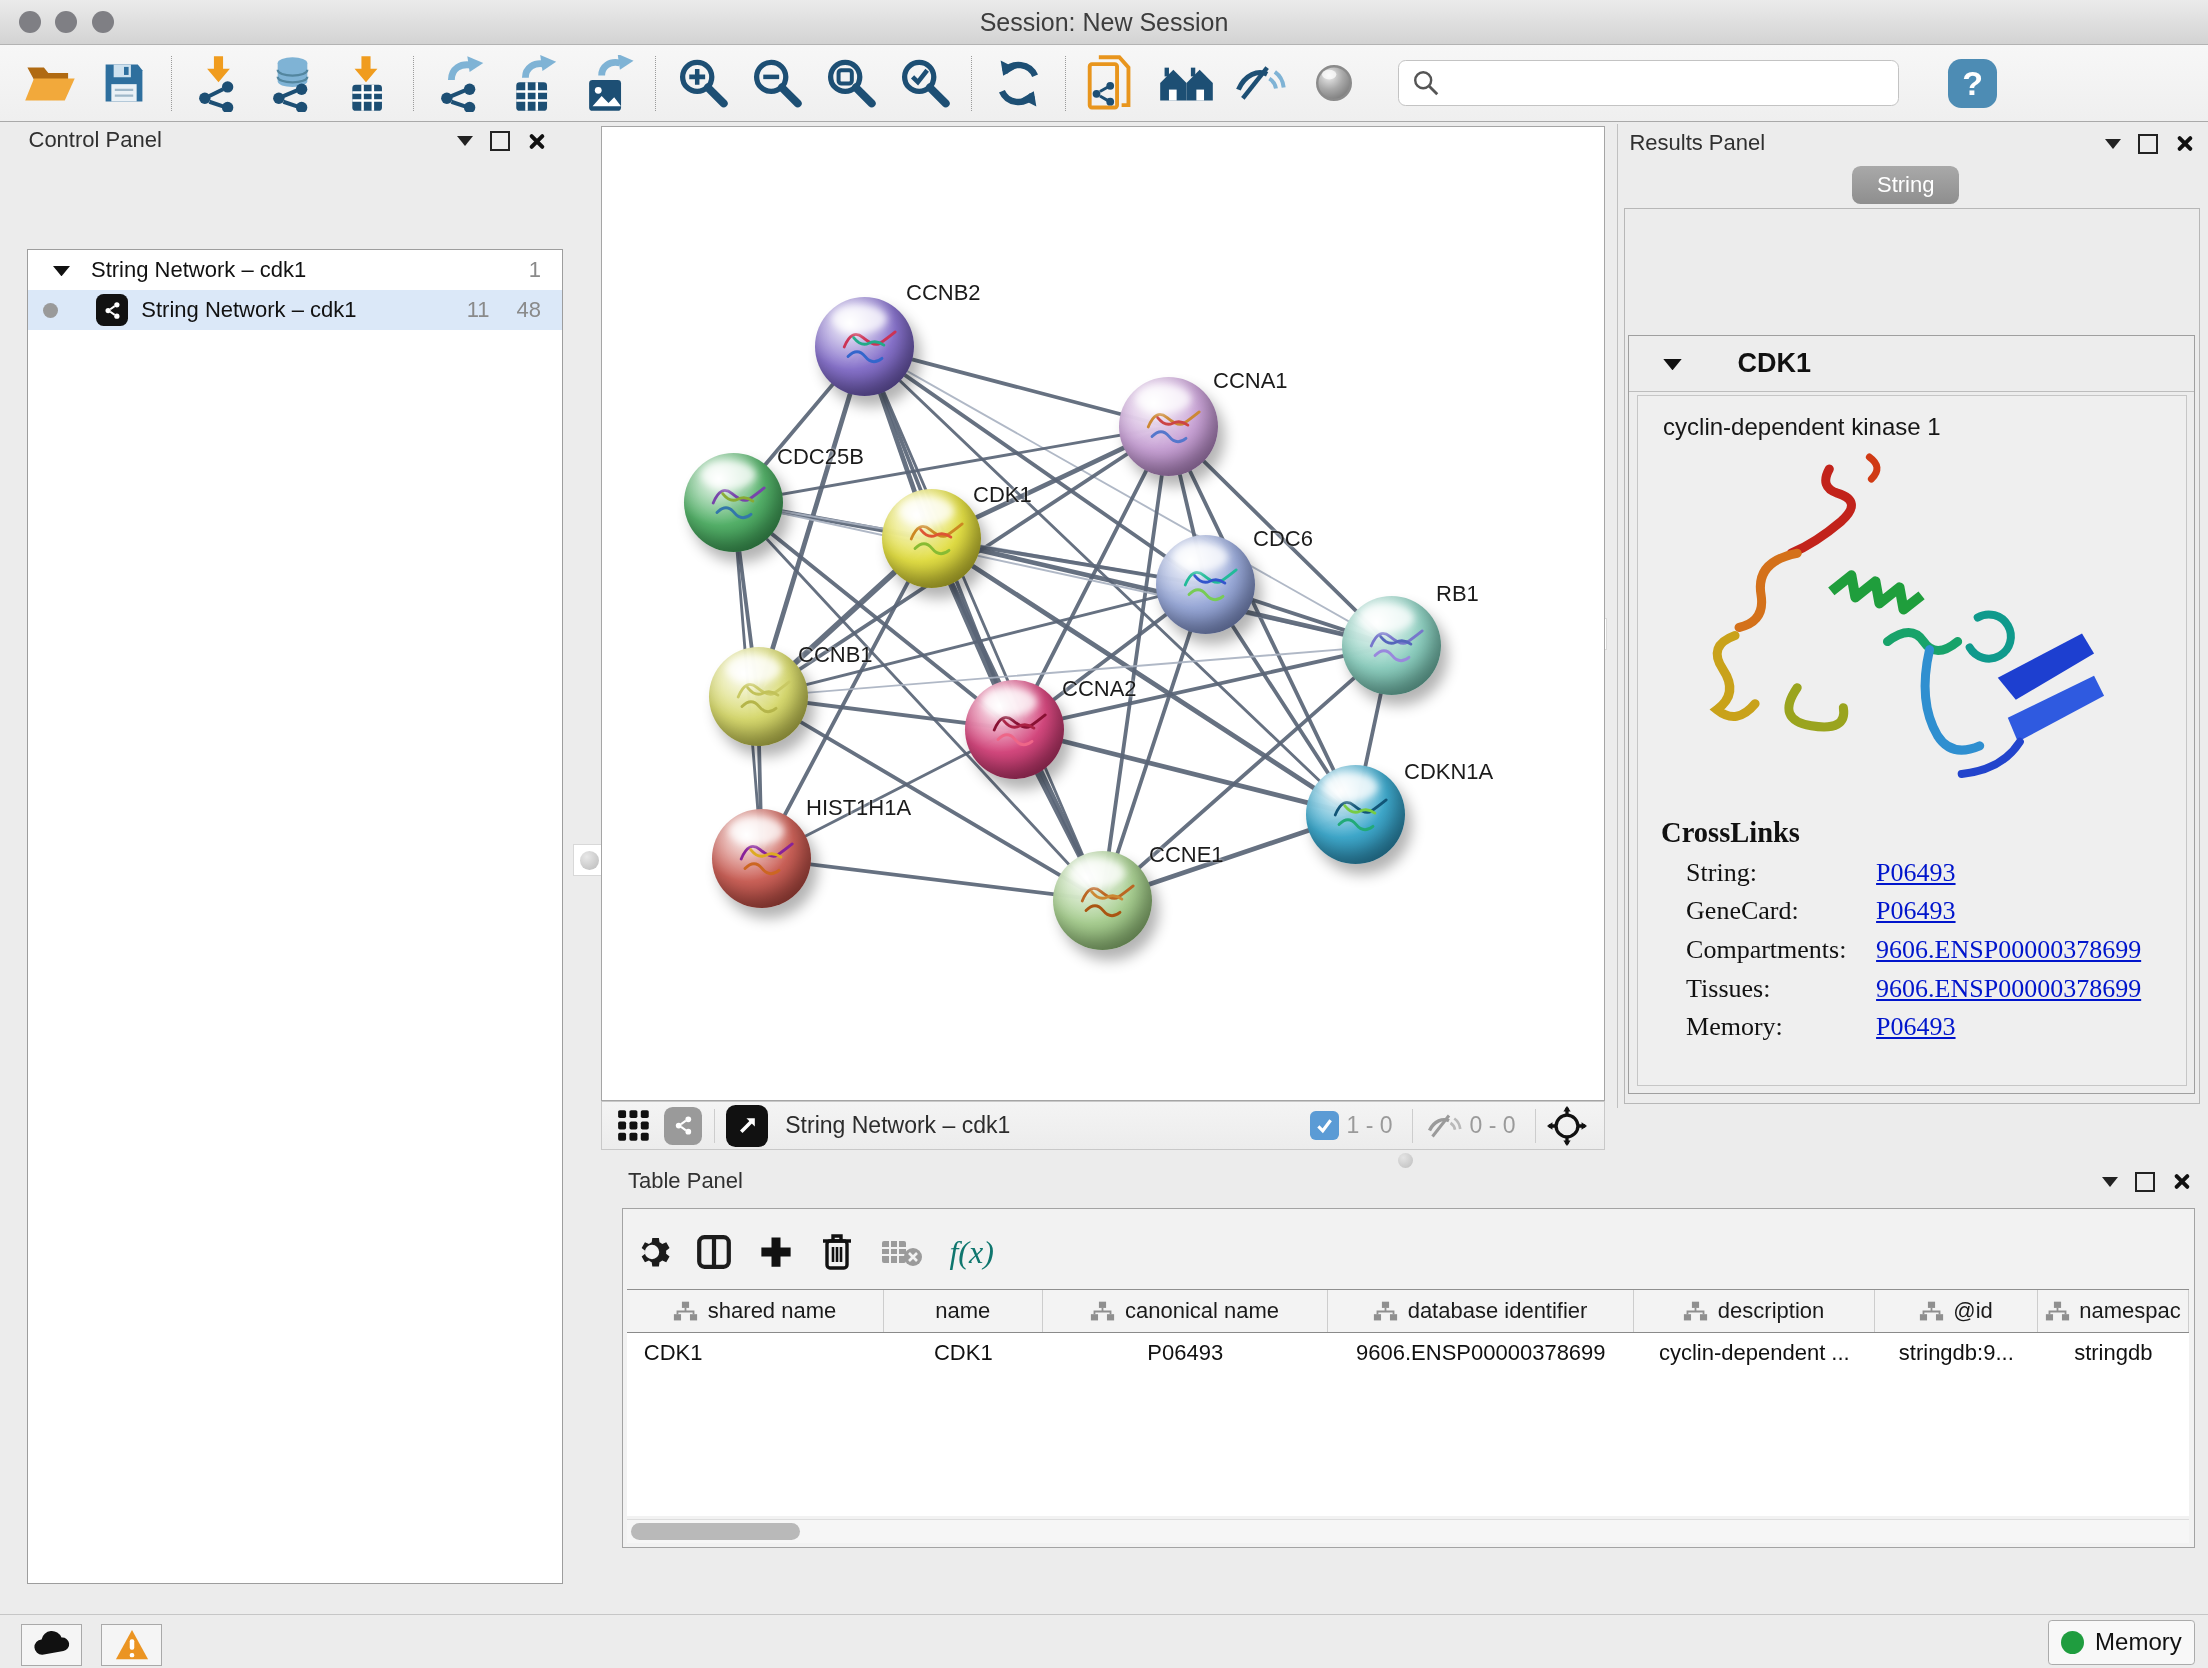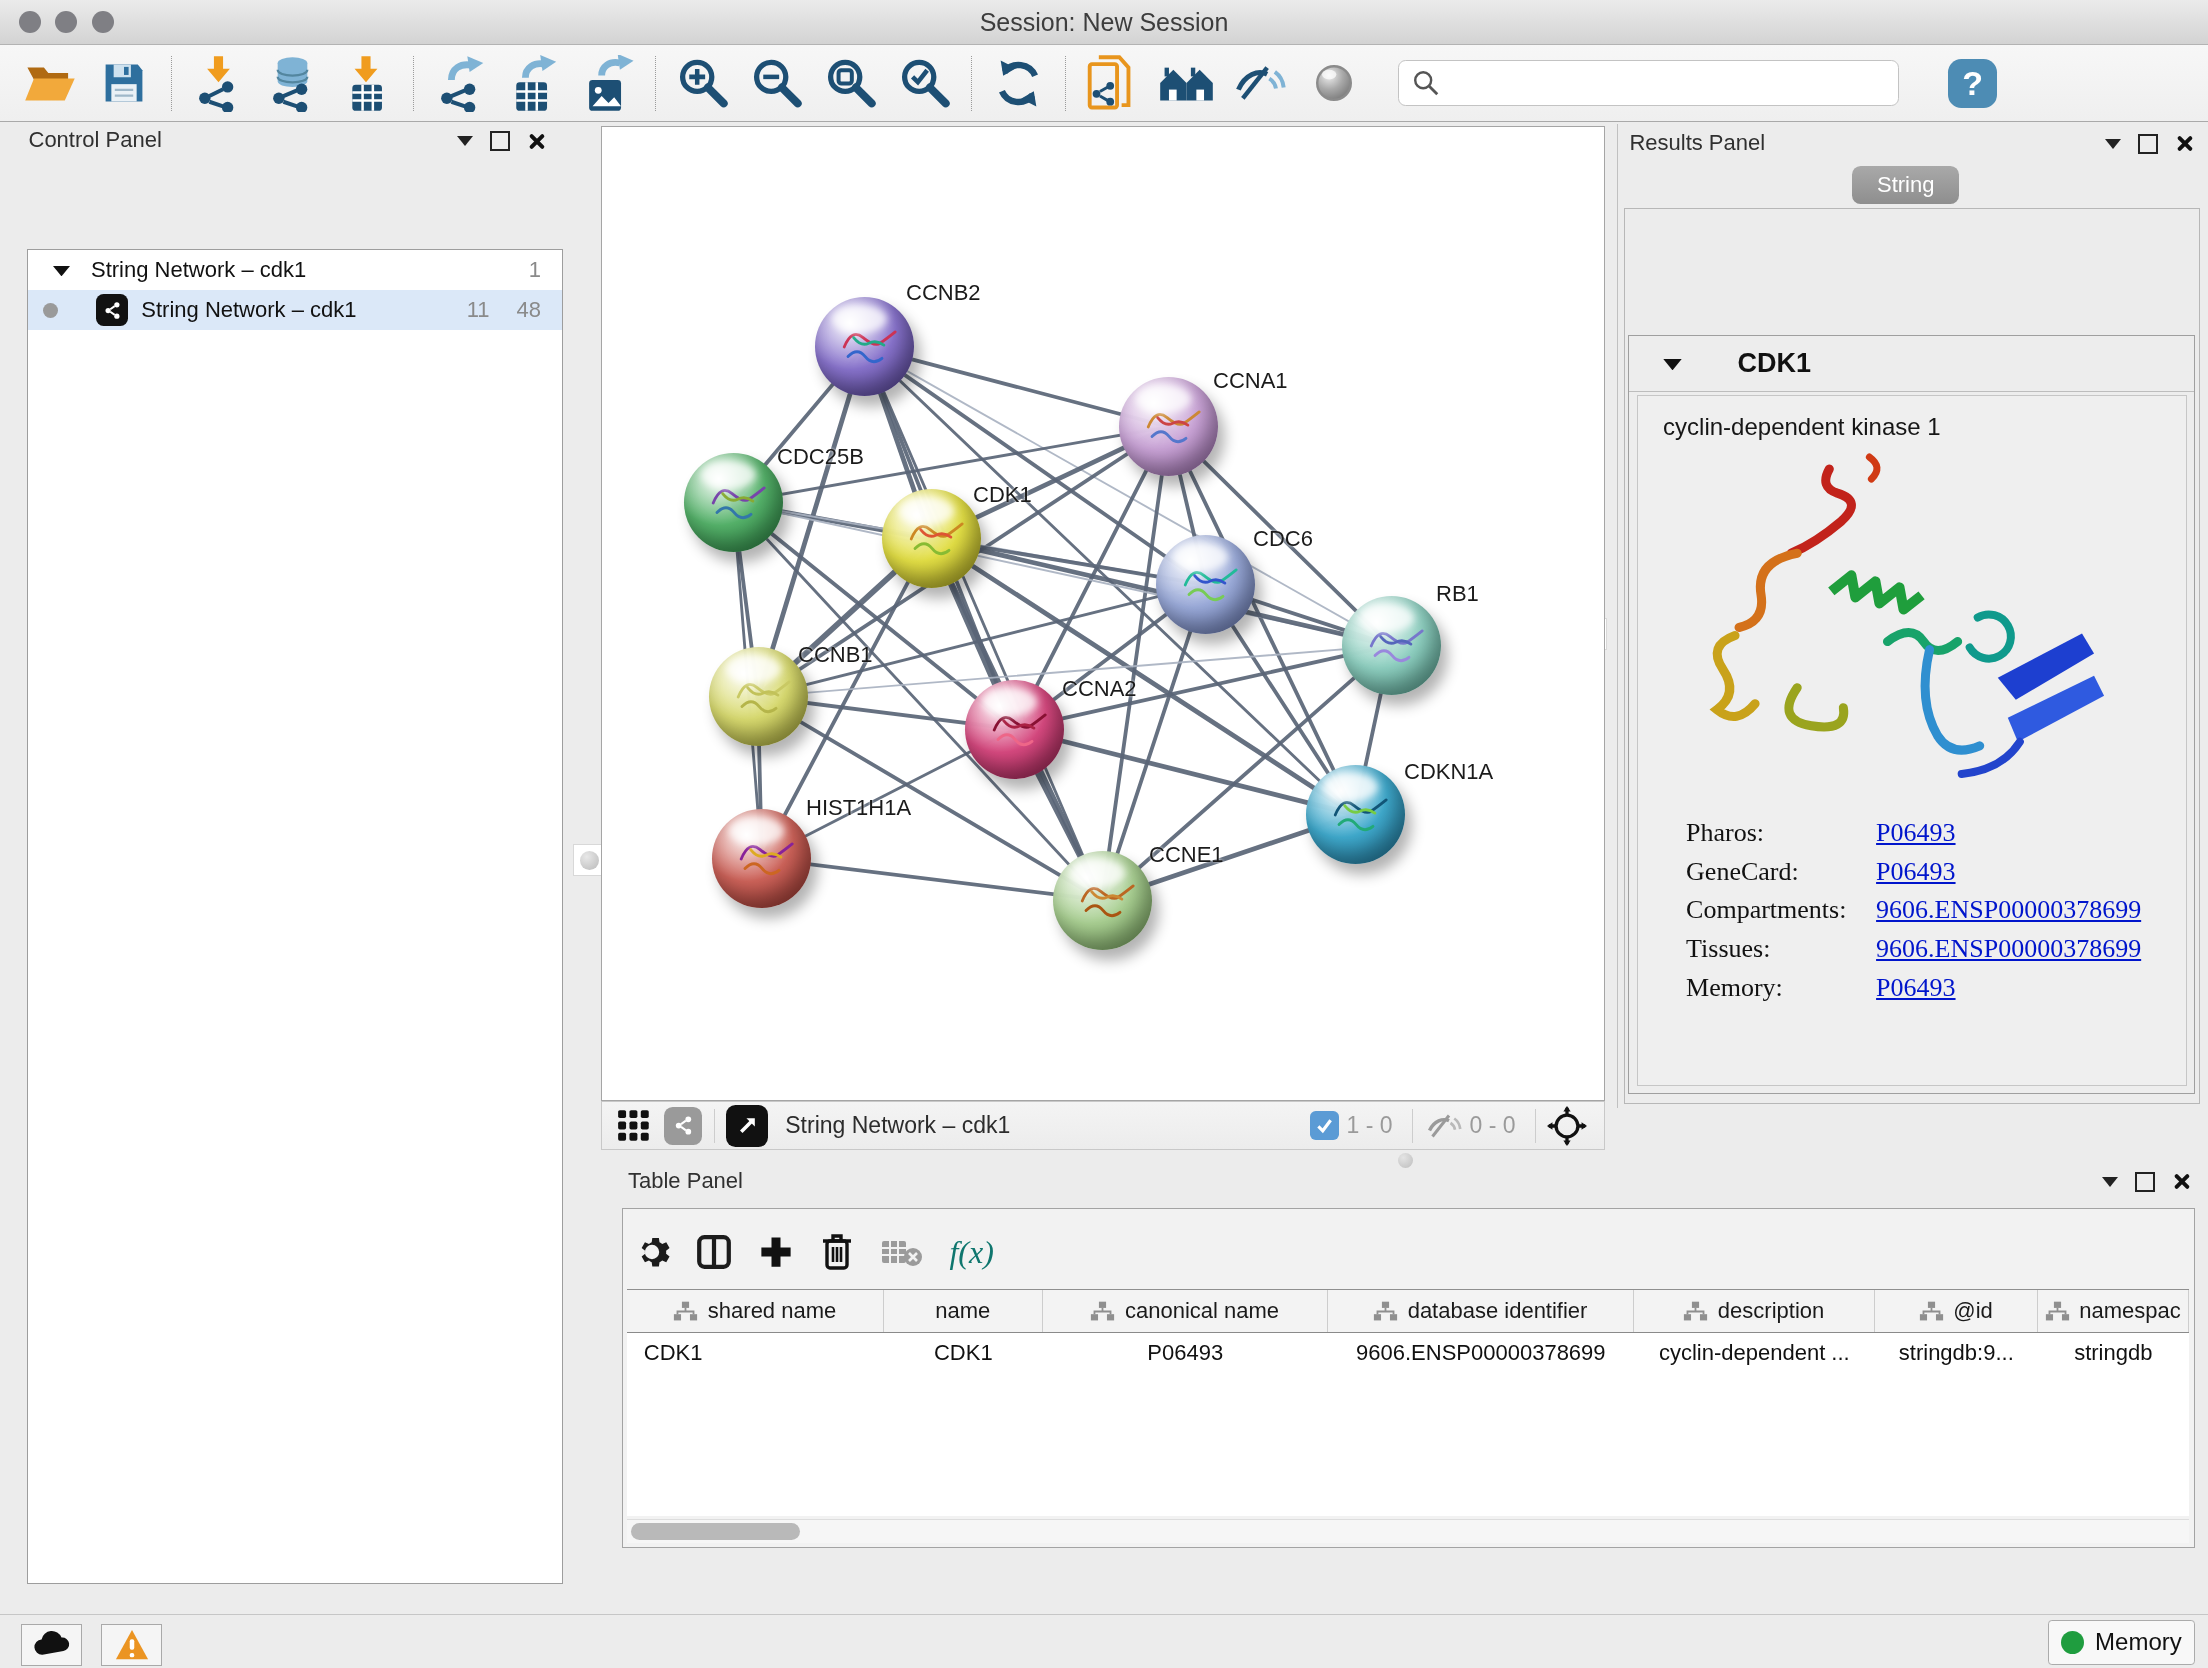--- a/index.html
+++ b/index.html
@@ -604,23 +604,24 @@
               <path d="M118 238q-22 32 14 38t32 -18" fill="none" stroke="#9aa41e" stroke-width="9" stroke-linecap="round"></path>
               <path d="M152 142l20-16 4 22 20-16 4 22 20-16 4 22 18-14" fill="none" stroke="#1f9e3c" stroke-width="10" stroke-linejoin="round"></path>
               <path d="M208 192q24-18 36 0t34 0" fill="none" stroke="#18a36a" stroke-width="9" stroke-linecap="round"></path>
               <path d="M298 168a22 22 0 1 1 -8 30" fill="none" stroke="#0f9a8c" stroke-width="8" stroke-linecap="round"></path>
               <path d="M250 200q-12 52 8 86q14 22 42 10" fill="none" stroke="#2f8fd0" stroke-width="9" stroke-linecap="round"></path>
               <polygon points="318,228 402,184 414,204 336,250" fill="#1d3fd0"></polygon>
               <polygon points="328,268 414,226 424,246 338,292" fill="#2f5ae0"></polygon>
               <path d="M340 292q-18 28 -58 32" fill="none" stroke="#2244cc" stroke-width="8" stroke-linecap="round"></path>
             </svg>
           </div>
+          <div class="xl-title">CrossLinks</div>
           <div id="crosslinks-list">
               <div class="xl-row">
-                <span class="xl-label">Pharos:</span>
+                <span class="xl-label">String:</span>
                 <span class="xl-link">P06493</span>
               </div>
               <div class="xl-row">
                 <span class="xl-label">GeneCard:</span>
                 <span class="xl-link">P06493</span>
               </div>
               <div class="xl-row">
                 <span class="xl-label">Compartments:</span>
                 <span class="xl-link">9606.ENSP00000378699</span>
               </div>

